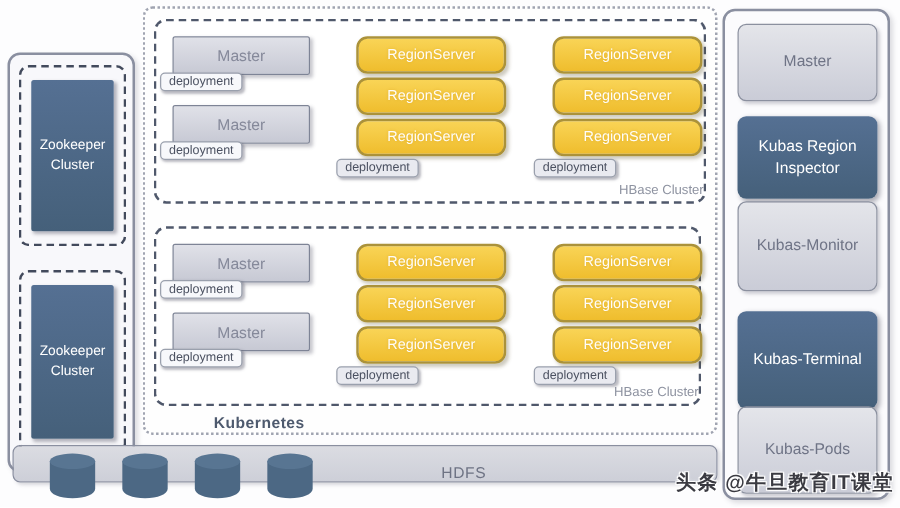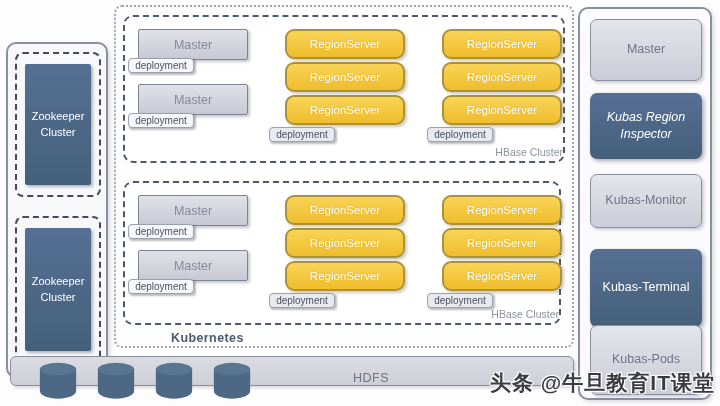--- a/index.html
+++ b/index.html
@@ -100,22 +100,22 @@
   .kubas.light {
     background: linear-gradient(#e4e5ea, #caccd7);
     border: 1.5px solid #8b909f; color: #6f7486;
     box-shadow: 2px 2px 3px rgba(70,70,90,.25);
   }
   .kubas.dark {
     background: linear-gradient(#557093, #45607a);
     color: #fff; box-shadow: 2px 2px 4px rgba(50,50,70,.4);
   }
   .rb1 { top: 10px;  height: 62px; }
-  .rb2 { top: 84px;  height: 66px; font-style: italic; }
-  .rb3 { top: 165px; height: 54px; }
+  .rb2 { top: 84px;  height: 66px; }
+  .rb3 { top: 152px; height: 72px; }
   .rb4 { top: 240px; height: 78px; }
   .rb5 { top: 316px; height: 70px; }
 
   
   .hdfs-bar {
     position: absolute; left: 10px; top: 356px; width: 564px; height: 30px;
     background: linear-gradient(#dbdce2, #cdcfd8);
     border: 1.5px solid #8a8fa0; border-radius: 6px;
     box-shadow: 2px 2px 3px rgba(70,70,90,.2);
   }
@@ -123,21 +123,21 @@
     position: absolute; left: 342px; top: 14px;
     font-size: 12.5px; color: #6e7384; letter-spacing: .5px;
   }
   .cyl { position: absolute; top: 3px; width: 42px; height: 41px; }
   .cyl svg { width: 100%; height: 100%; display: block; }
   .c1 { left: 26px; } .c2 { left: 84px; } .c3 { left: 142px; } .c4 { left: 200px; }
 
   
   .watermark {
     position: absolute; right: 5px; bottom: 9px;
-    font-size: 21px; font-weight: bold; color: #3b3b42;
+    font-size: 16px; font-weight: bold; color: #3b3b42;
     letter-spacing: 1px; white-space: nowrap; z-index: 9;
     text-shadow: -1px -1px 0 rgba(255,255,255,.9), 1px -1px 0 rgba(255,255,255,.9),
                  -1px 1px 0 rgba(255,255,255,.9), 1px 1px 0 rgba(255,255,255,.9),
                  0 0 3px rgba(255,255,255,.8);
   }
 </style>
 </head>
 <body>
 
 <div class="page">

